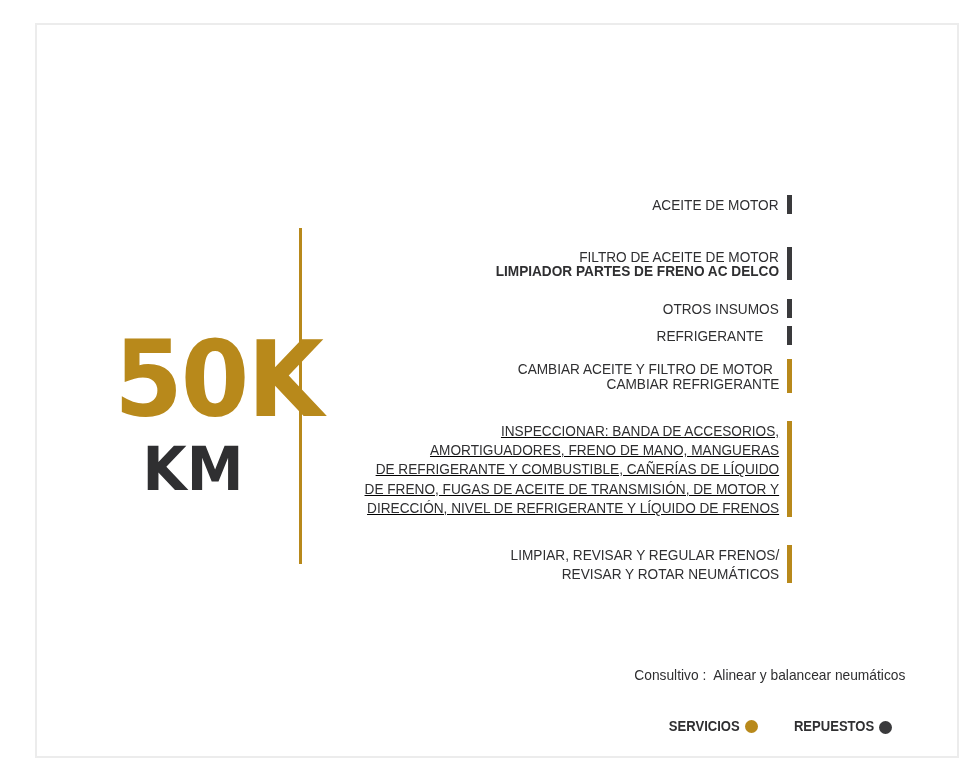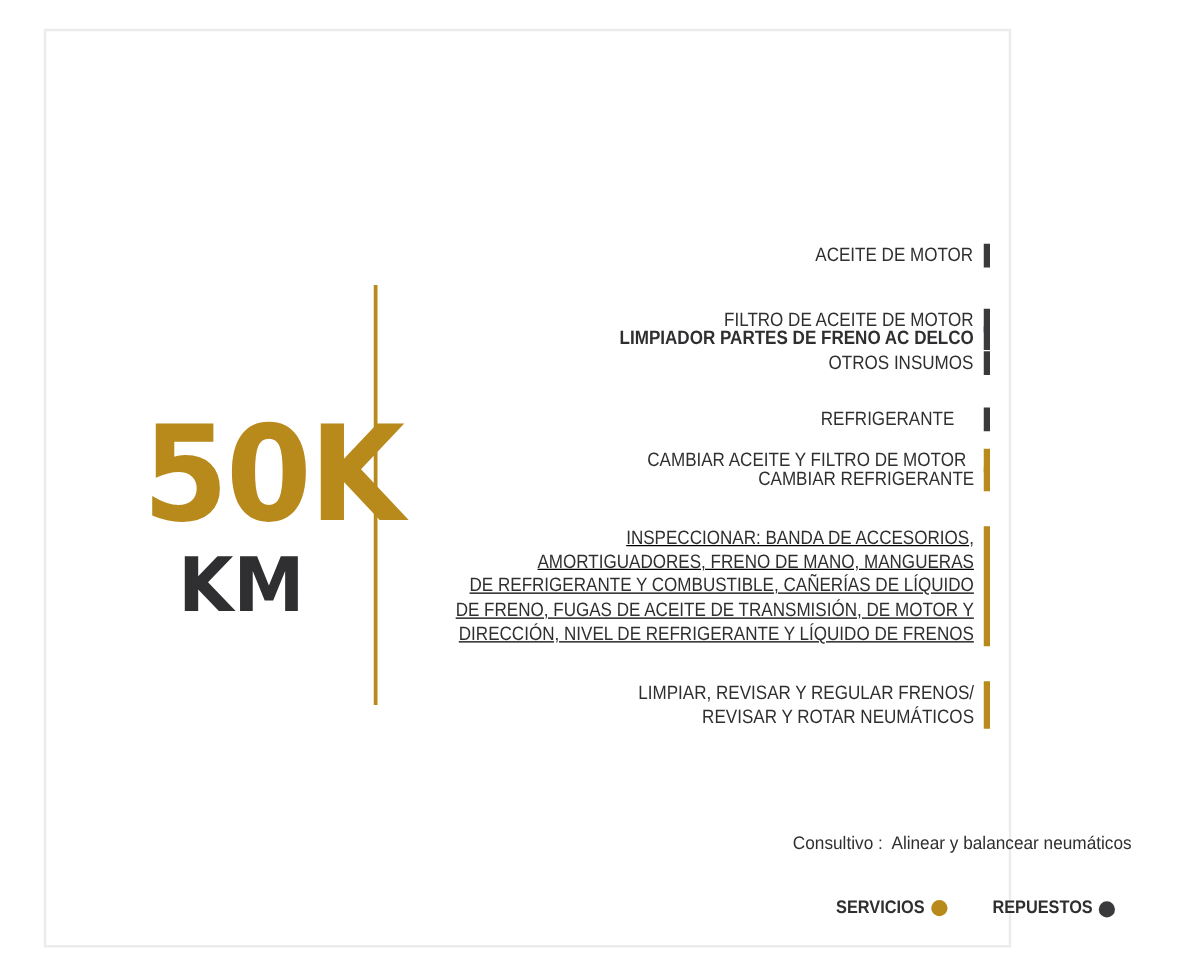--- a/index.html
+++ b/index.html
@@ -2,21 +2,21 @@
 <html><head>
   <meta charset="utf-8">
   <style>
     * { box-sizing: border-box; margin: 0; padding: 0; }
     html, body { width: 960px; height: 780px; background: #ffffff; overflow: hidden; }
     body { position: relative; font-family: "DejaVu Sans", "Liberation Sans", sans-serif; }
 
     .frame {
       position: absolute;
       left: 35px; top: 23px;
-      width: 774px; height: 735px;
+      width: 924px; height: 735px;
       border: 2px solid #ececec;
       background: #ffffff;
     }
 
     .km-block {
       position: absolute;
       left: 70px; top: 300px;
       width: 204px;
       text-align: center;
     }
@@ -134,21 +134,21 @@
     <span class="item-bar bar-repuesto"></span>
   </div>
   <div class="item" style="top:228px;margin-top:19px;">
     <span class="item-text">FILTRO DE ACEITE DE MOTOR</span>
     <span class="item-bar bar-repuesto"></span>
   </div>
   <div class="item" style="top:261px;font-weight:bold;">
     <span class="item-text">LIMPIADOR PARTES DE FRENO AC DELCO</span>
     <span class="item-bar bar-repuesto"></span>
   </div>
-  <div class="item" style="top:281px;">
+  <div class="item" style="top:299px;">
     <span class="item-text">OTROS INSUMOS</span>
     <span class="item-bar bar-repuesto"></span>
   </div>
   <div class="item" style="top:326px;gap:16px;">
     <span class="item-text">REFRIGERANTE</span>
     <span class="item-bar bar-repuesto"></span>
   </div>
   <div class="item" style="top:359px;">
     <span class="item-text" style="margin-right:6px;">CAMBIAR ACEITE Y FILTRO DE MOTOR</span>
     <span class="item-bar bar-servicio"></span>

